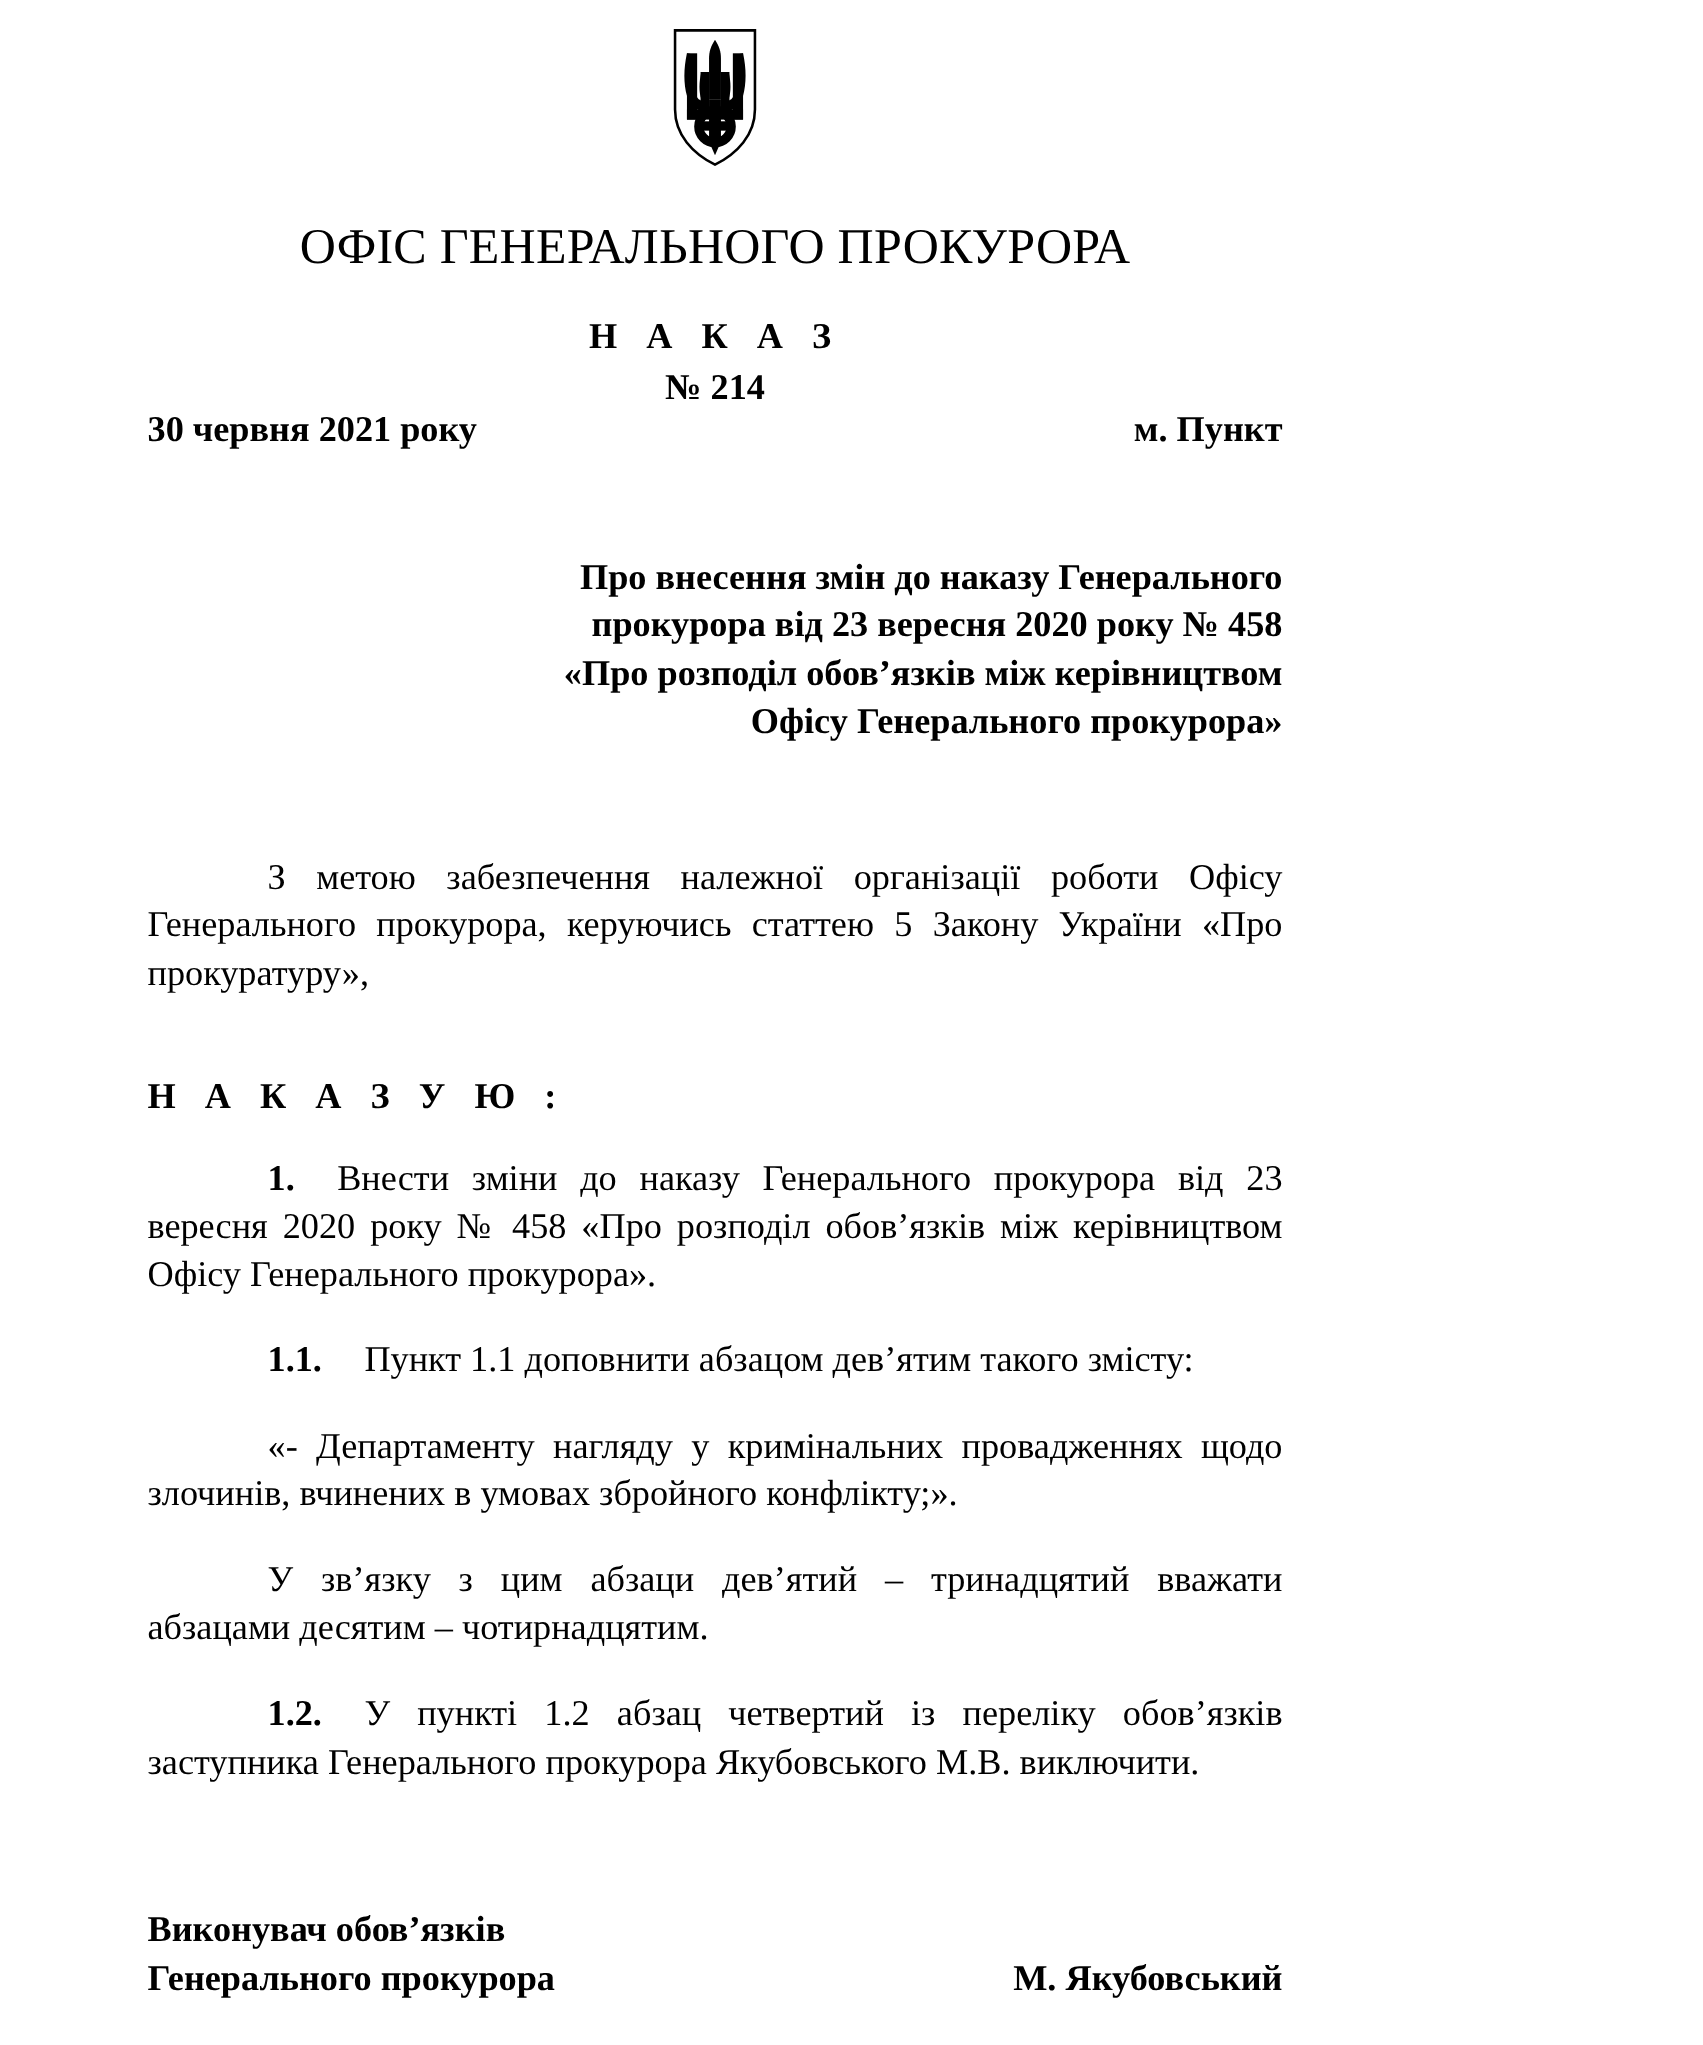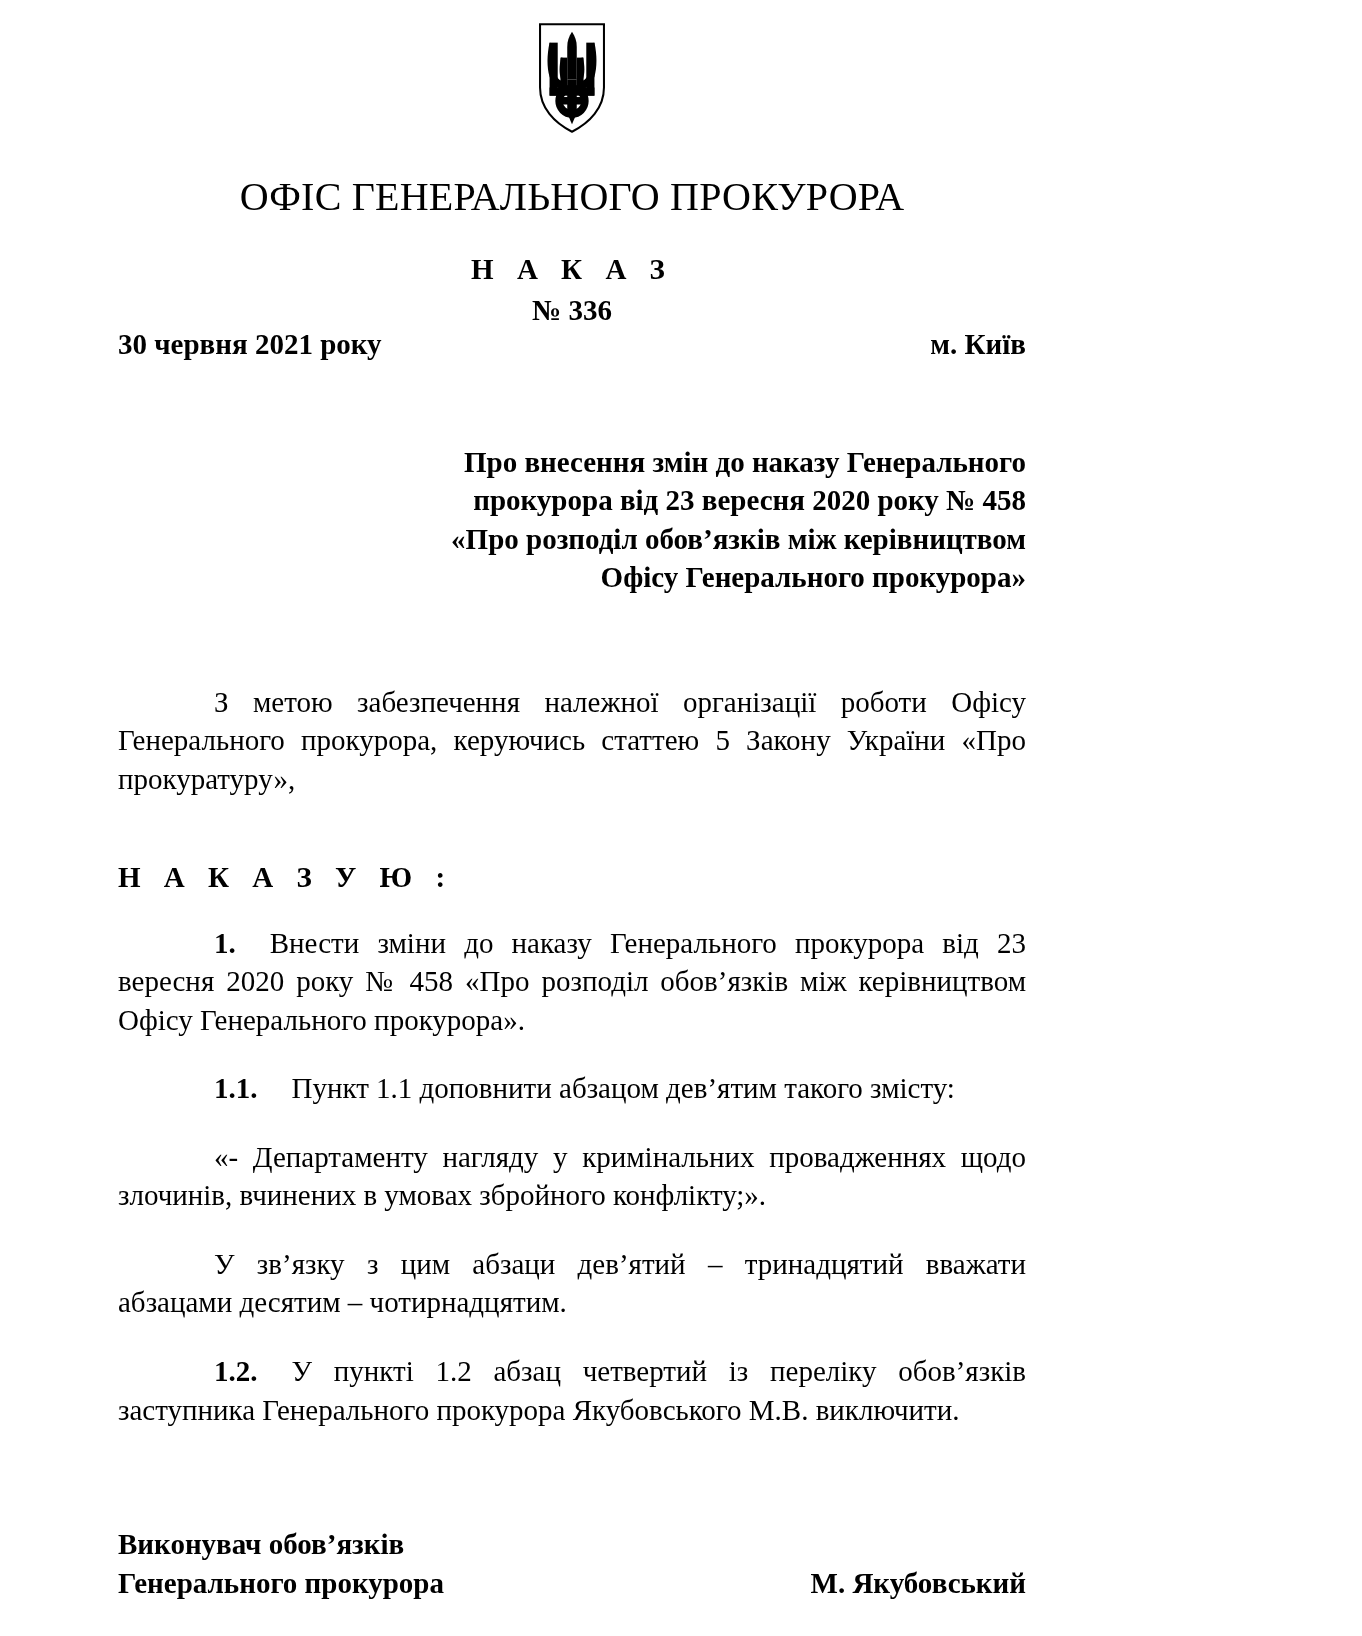--- a/index.html
+++ b/index.html
@@ -162,25 +162,25 @@
         <circle cx="50" cy="116" r="19" fill="none" stroke="#000000" stroke-width="11"></circle>
 
         <rect x="27" y="110" width="46" height="11"></rect>
       </g>
     </svg>
   </div>
 
   <div class="org-title">ОФІС ГЕНЕРАЛЬНОГО ПРОКУРОРА</div>
 
   <div class="doc-type">Н А К А З</div>
-  <div class="doc-number">№ 336</div>
+  <div class="doc-number">№ 214</div>
 
   <div class="datecity-row">
     <div>30 червня 2021 року</div>
-    <div>м. Київ</div>
+    <div>м. Пункт</div>
   </div>
 
   <div class="subject">
     <div>Про внесення змін до наказу Генерального</div>
     <div>прокурора від 23 вересня 2020 року № 458</div>
     <div>«Про розподіл обов’язків між керівництвом</div>
     <div>Офісу Генерального прокурора»</div>
   </div>
 
   <div class="preamble">З метою забезпечення належної організації роботи Офісу Генерального прокурора, керуючись статтею 5  Закону України «Про прокуратуру»,</div>

